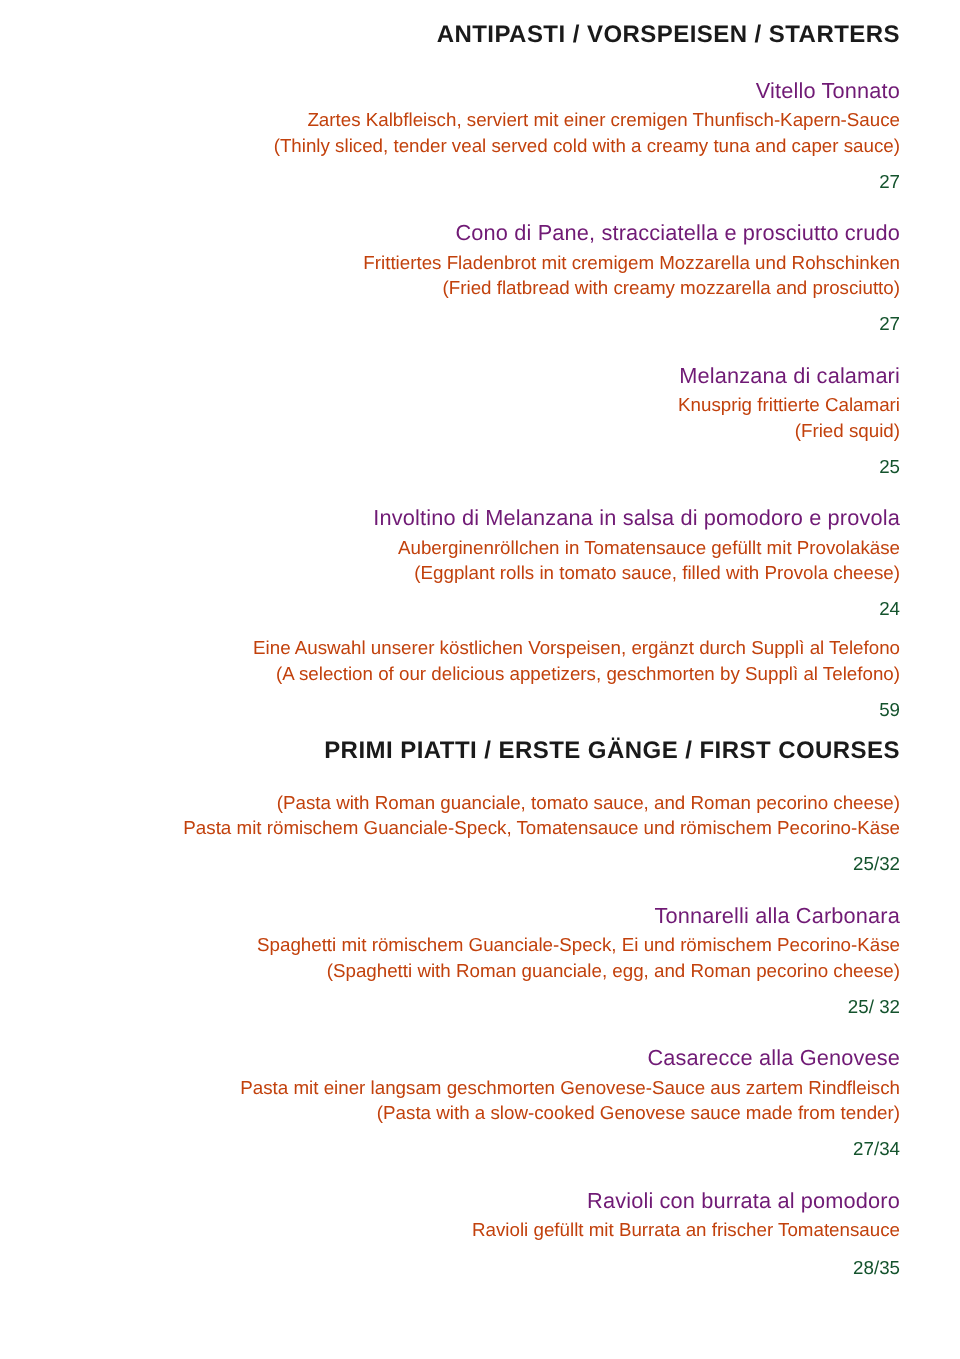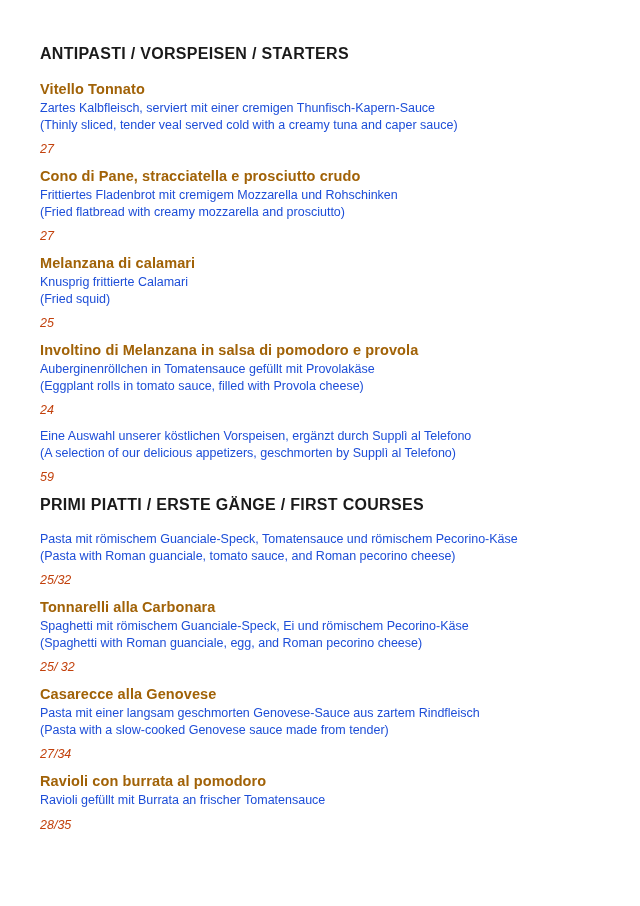--- a/index.html
+++ b/index.html
@@ -5,54 +5,53 @@
   * { box-sizing: border-box; }
   html, body { margin: 0; padding: 0; }
   body {
     width: 640px;
     height: 906px;
     background: #ffffff;
     font-family: "Liberation Sans", "DejaVu Sans", sans-serif;
     overflow: hidden;
   }
   .menu {
-    padding: 44px 40px 0;
-    text-align: left;
+    padding: 14px 40px 0;
+    text-align: right;
   }
   .section-title {
     font-size: 16px;
     font-weight: 700;
     line-height: 20px;
     letter-spacing: 0.3px;
     color: #1a1a1a;
     margin: 0 0 16px;
   }
   .item { margin: 0 0 10px; }
   .item-name {
     font-size: 14.5px;
-    font-weight: 700;
+    font-weight: 400;
     line-height: 18px;
-    color: #a16207;
-    margin: 8px 0 2px;
+    color: #701a75;
+    margin: 18px 0 2px;
     letter-spacing: 0.1px;
   }
   .item-desc {
     font-size: 12.5px;
     font-weight: 400;
     line-height: 16.5px;
-    color: #1d4ed8;
+    color: #c2410c;
     margin: 0;
   }
   .item-price {
     font-size: 12.5px;
     font-weight: 400;
     line-height: 16px;
-    color: #c2410c;
+    color: #14532d;
     margin: 8px 0 0;
-    font-style: italic;
   }
 </style>
 </head>
 <body>
 
 <div class="menu">
 
   <div class="section">
     <h1 class="section-title">ANTIPASTI / VORSPEISEN / STARTERS</h1>
 
@@ -88,22 +87,22 @@
       <p class="item-desc">Eine Auswahl unserer köstlichen Vorspeisen, ergänzt durch Supplì al Telefono</p>
       <p class="item-desc">(A selection of our delicious appetizers, geschmorten by Supplì al Telefono)</p>
       <p class="item-price">59</p>
     </div>
   </div>
 
   <div class="section">
     <h1 class="section-title">PRIMI PIATTI / ERSTE GÄNGE / FIRST COURSES</h1>
 
     <div class="item">
+      <p class="item-desc">(Pasta with Roman guanciale, tomato sauce, and Roman pecorino cheese)</p>
       <p class="item-desc">Pasta mit römischem Guanciale-Speck, Tomatensauce und römischem Pecorino-Käse</p>
-      <p class="item-desc">(Pasta with Roman guanciale, tomato sauce, and Roman pecorino cheese)</p>
       <p class="item-price">25/32</p>
     </div>
 
     <div class="item">
       <h2 class="item-name">Tonnarelli alla Carbonara</h2>
       <p class="item-desc">Spaghetti mit römischem Guanciale-Speck, Ei und römischem Pecorino-Käse</p>
       <p class="item-desc">(Spaghetti with Roman guanciale, egg, and Roman pecorino cheese)</p>
       <p class="item-price">25/ 32</p>
     </div>
 

